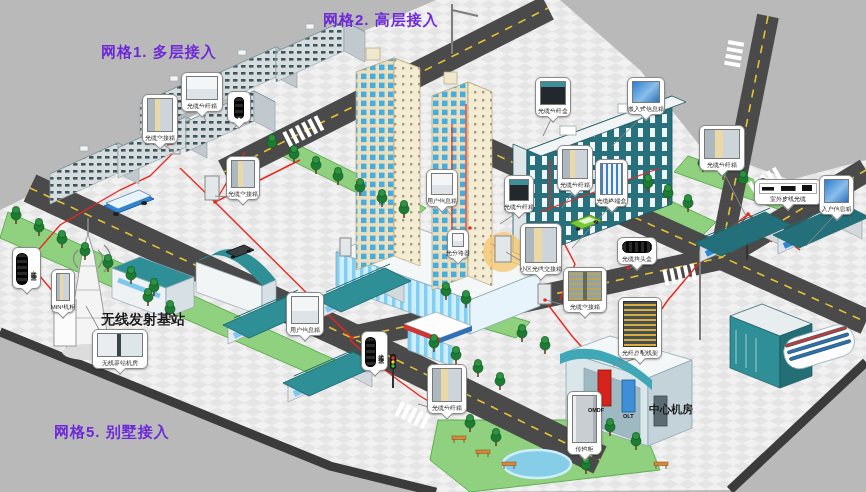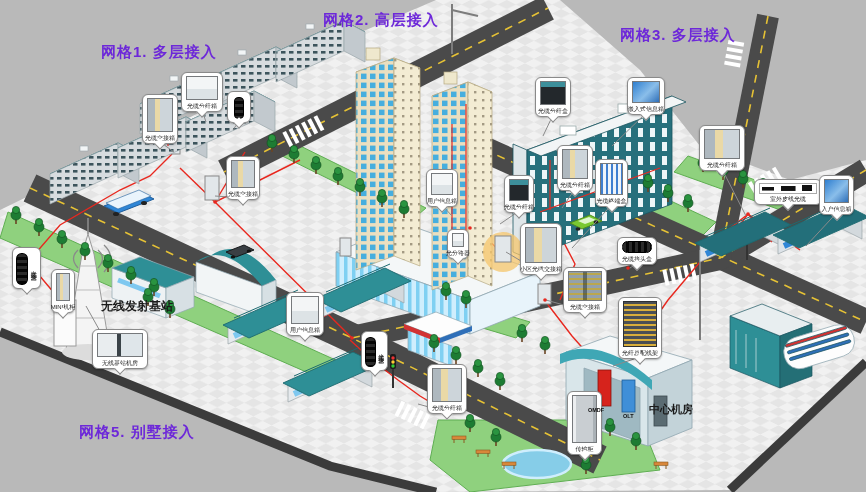--- a/index.html
+++ b/index.html
@@ -625,23 +625,22 @@
         <circle cx="545" cy="300" r="1.8" fill="#e8281f"></circle>
         <circle cx="470" cy="228" r="1.8" fill="#e8281f"></circle>
         <circle cx="748" cy="214" r="1.8" fill="#e8281f"></circle>
         <circle cx="352" cy="338" r="1.8" fill="#e8281f"></circle>
         <circle cx="628" cy="268" r="1.8" fill="#e8281f"></circle>
       </g>
   </svg>
 
   <div class="biglabel" style="left:101px;top:44px">网格1. 多层接入</div>
   <div class="biglabel" style="left:323px;top:12px">网格2. 高层接入</div>
-  <div class="biglabel" style="left:620px;top:27px">网格3. 多层接入</div>
-  <div class="biglabel" style="left:79px;top:424px">网格5. 别墅接入</div>
-  <div class="midlabel" style="left:101px;top:300px;font-size:12px">无线发射基站</div>
+  <div class="biglabel" style="left:54px;top:424px">网格5. 别墅接入</div>
+  <div class="midlabel" style="left:101px;top:312px;font-size:14px">无线发射基站</div>
   <div class="midlabel" style="left:649px;top:404px;font-size:11px">中心机房</div>
   <div class="tinylabel" style="left:588px;top:408px;font-size:5.5px">OMDF</div>
   <div class="tinylabel" style="left:623px;top:414px;font-size:5.5px">OLT</div>
 
 <div class="callout" style="left: 142px; top: 94px; width: 36px; height: 50px;">
       <div class="ic ic-cab" style="width: 26px; height: 34px;"></div>
       <span class="lbl">光缆交接箱</span>
     </div>
     <div class="callout" style="left: 181px; top: 72px; width: 42px; height: 40px;">
       <div class="ic ic-wall" style="width: 32px; height: 24px;"></div>

